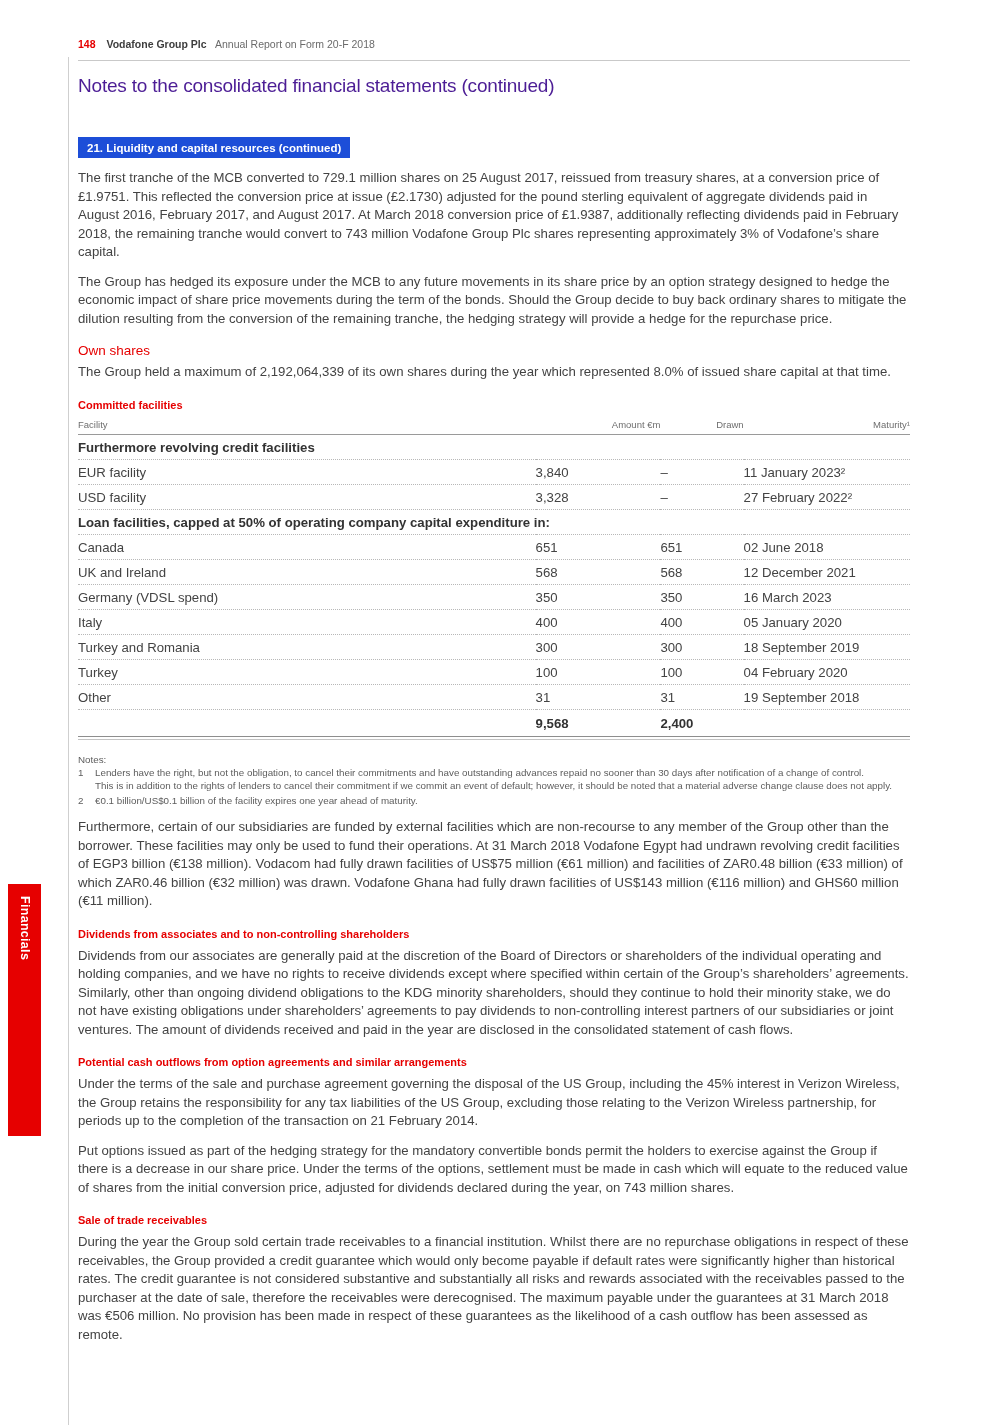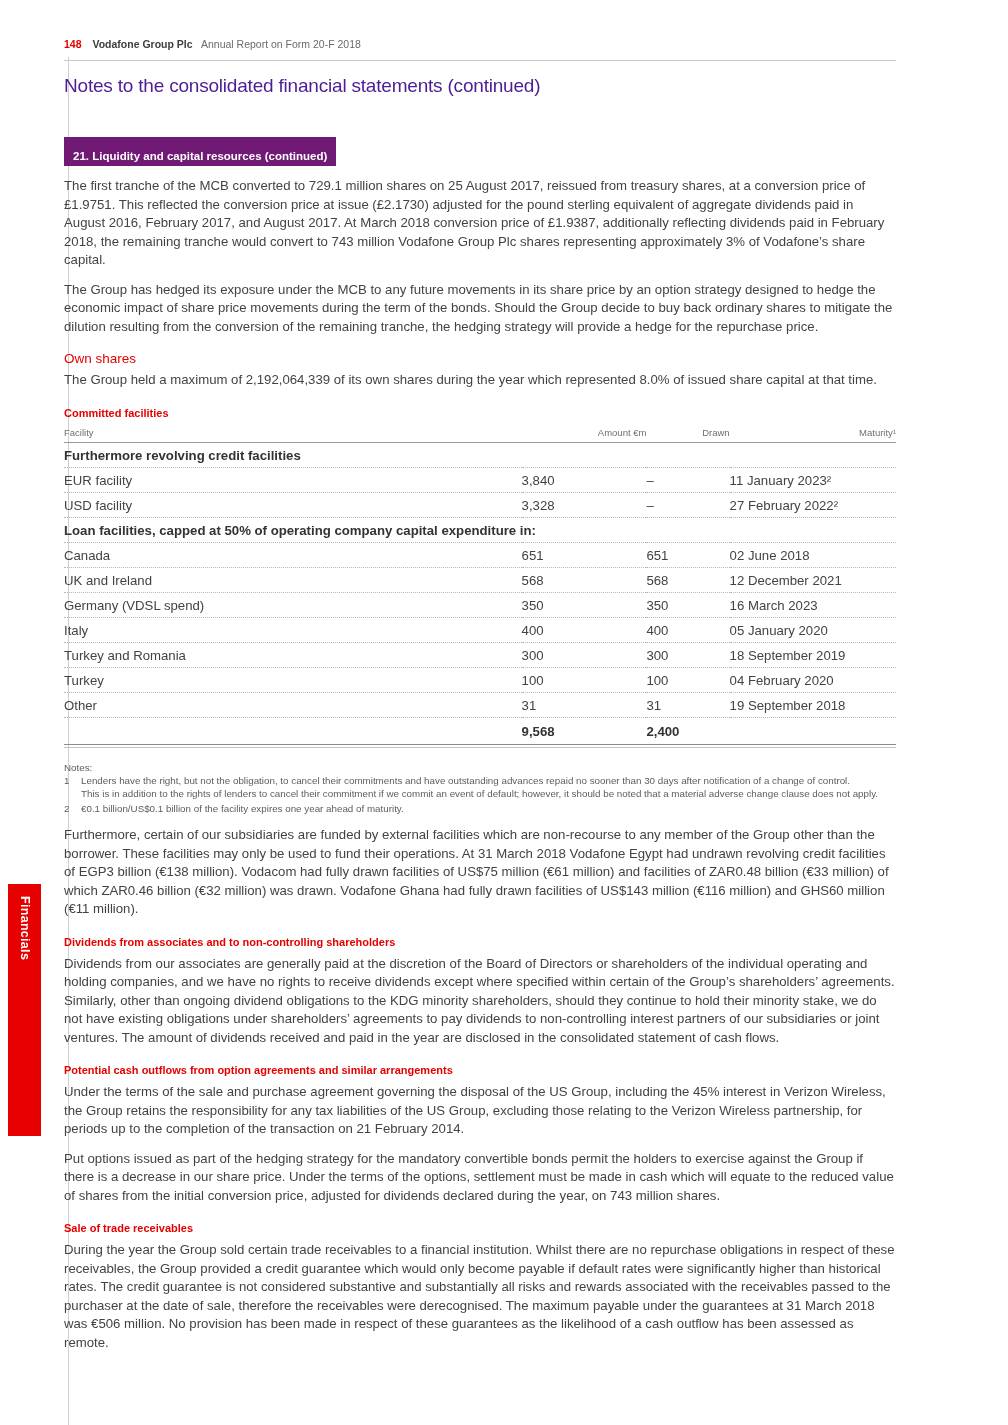--- a/index.html
+++ b/index.html
@@ -18,36 +18,36 @@
     position:absolute; left:8px; top:884px; width:33px; height:252px;
     background:#e60000; color:#fff;
   }
   .side-tab span {
     display:block;
     writing-mode:vertical-rl;
     font-size:12.5px; font-weight:bold; letter-spacing:0.3px;
     margin:12px auto 0 auto;
   }
   .page {
-    position:absolute; left:64px; top:0; width:832px;
+    position:absolute; left:78px; top:0; width:832px;
   }
   .running-head {
     padding-top:38px; font-size:10.5px; color:#6b6b6b;
     border-bottom:1px solid #c9c9c9; padding-bottom:10px;
   }
   .running-head .pagenum { font-weight:bold; color:#e60000; margin-right:8px; }
   .running-head .brand { font-weight:bold; color:#3d3d3d; margin-right:6px; }
   h1.doc-title {
     font-size:19px; font-weight:400; color:#4c1d95;
     margin-top:14px; letter-spacing:-0.2px;
   }
   .badge {
-    display:inline-block; background:#701a75; color:#fff;
+    display:inline-block; background:#1d4ed8; color:#fff;
     font-size:11.5px; font-weight:bold;
-    padding:13px 9px 4px 9px; margin-top:40px;
+    padding:5px 9px 4px 9px; margin-top:40px;
   }
   p.body {
     font-size:13.2px; line-height:18.5px; color:#434343;
     margin-top:11px;
   }
   h2.red-head {
     font-size:11px; font-weight:bold; color:#e60000;
     margin-top:17px; margin-bottom:-4px;
   }
   h3.red-sub {

